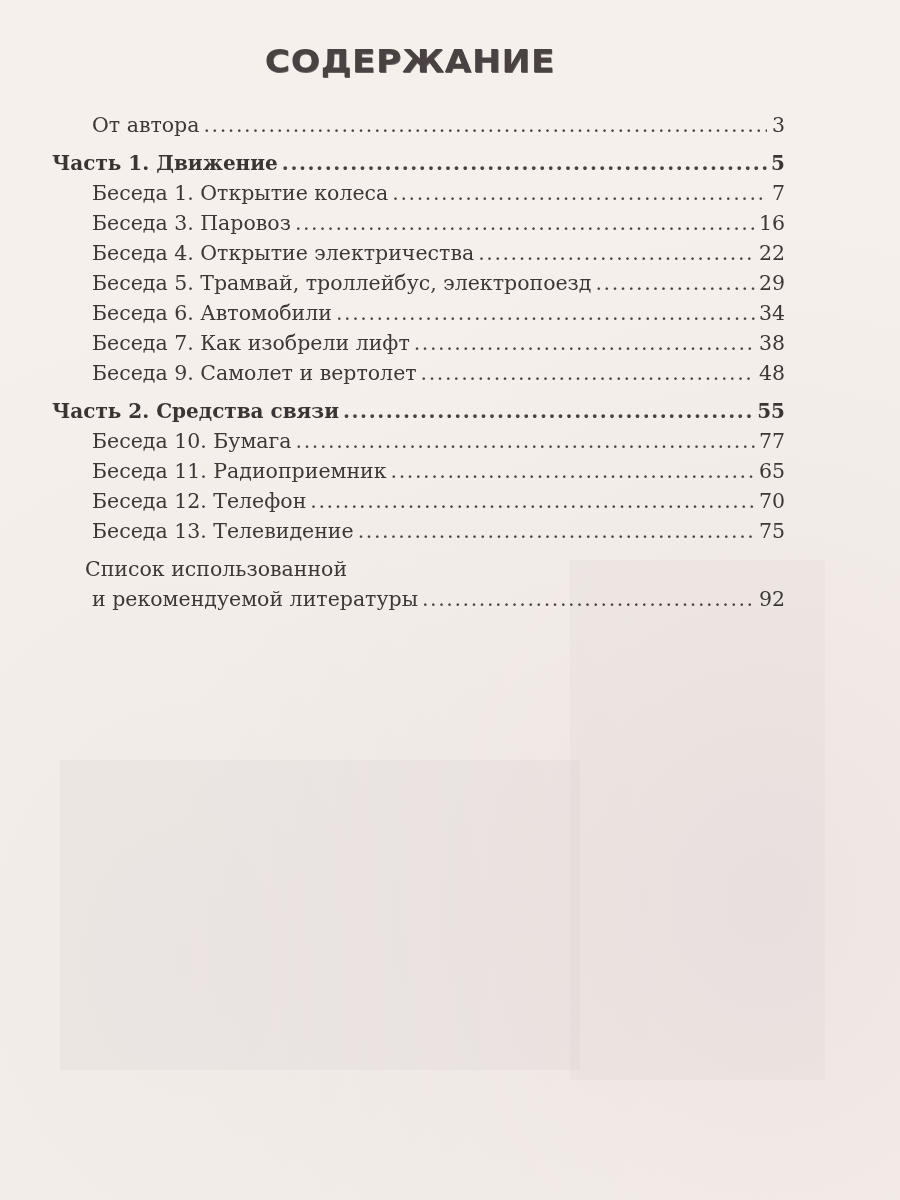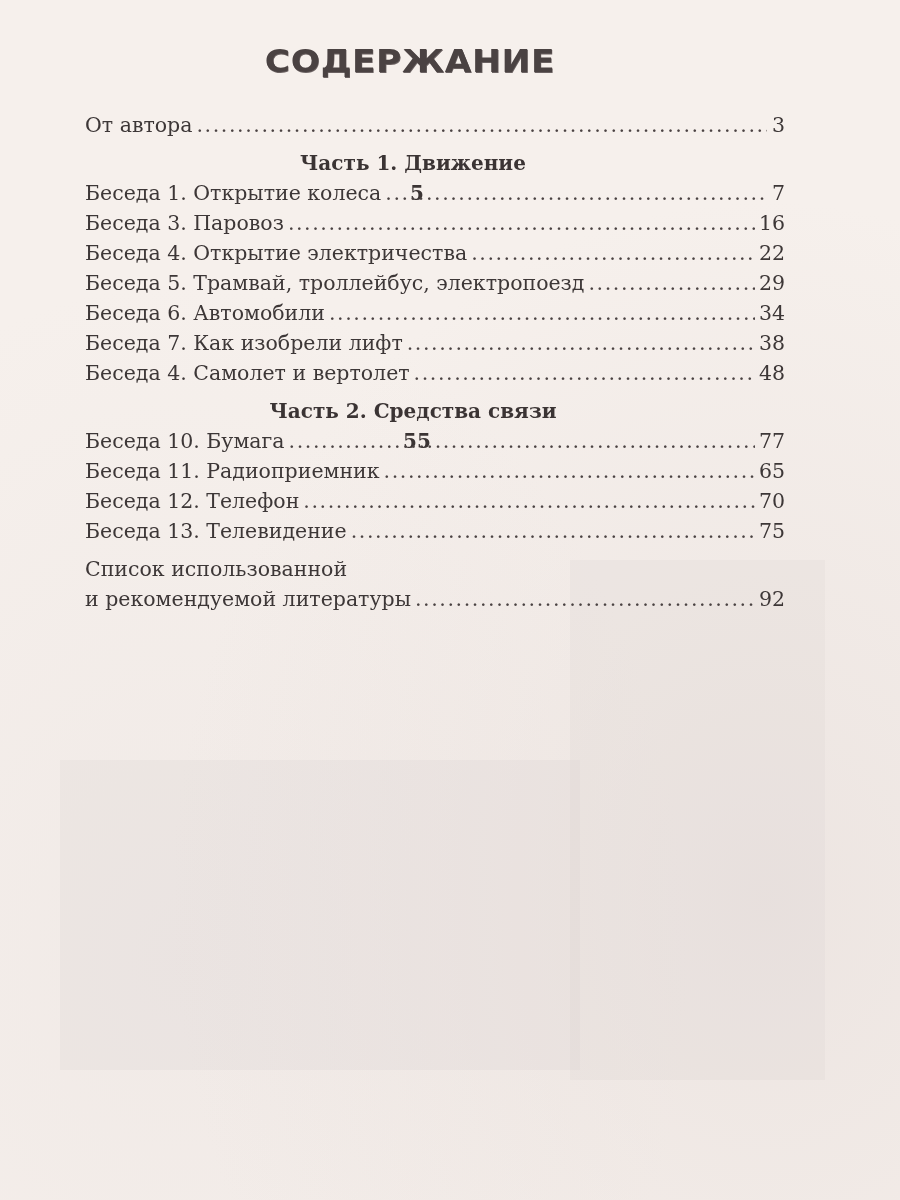--- a/index.html
+++ b/index.html
@@ -44,31 +44,31 @@
       text-shadow: 0.5px 0.5px 0 #6b6262;
     }
     .toc {
       position: absolute;
       left: 45px;
       top: 110px;
       width: 740px;
     }
     .row {
       display: flex;
-      align-items: center;
+      align-items: flex-end;
       height: 30px;
       font-size: 20.5px;
       line-height: 30px;
       white-space: nowrap;
+      margin-left: 7px;
     }
     .row.part {
       font-weight: bold;
       font-size: 20px;
       color: #3b3434;
-      flex-direction: column;
     }
     .row.item { padding-left: 40px; }
     .row.gap-before { margin-top: 8px; }
     .row .label { flex: 0 0 auto; padding-right: 4px; }
     .row .dots {
       flex: 1 1 auto;
       overflow: hidden;
       letter-spacing: 1.6px;
       color: #4a4242;
     }
@@ -132,21 +132,21 @@
       <span class="label">Беседа 6. Автомобили</span>
       <span class="dots"></span>
       <span class="page-num">34</span>
     </div>
     <div class="row item">
       <span class="label">Беседа 7. Как изобрели лифт</span>
       <span class="dots"></span>
       <span class="page-num">38</span>
     </div>
     <div class="row item">
-      <span class="label">Беседа 4. Самолет и вертолет</span>
+      <span class="label">Беседа 9. Самолет и вертолет</span>
       <span class="dots"></span>
       <span class="page-num">48</span>
     </div>
 
     <div class="row part gap-before">
       <span class="label">Часть 2. Средства связи</span>
       <span class="dots"></span>
       <span class="page-num">55</span>
     </div>
 

